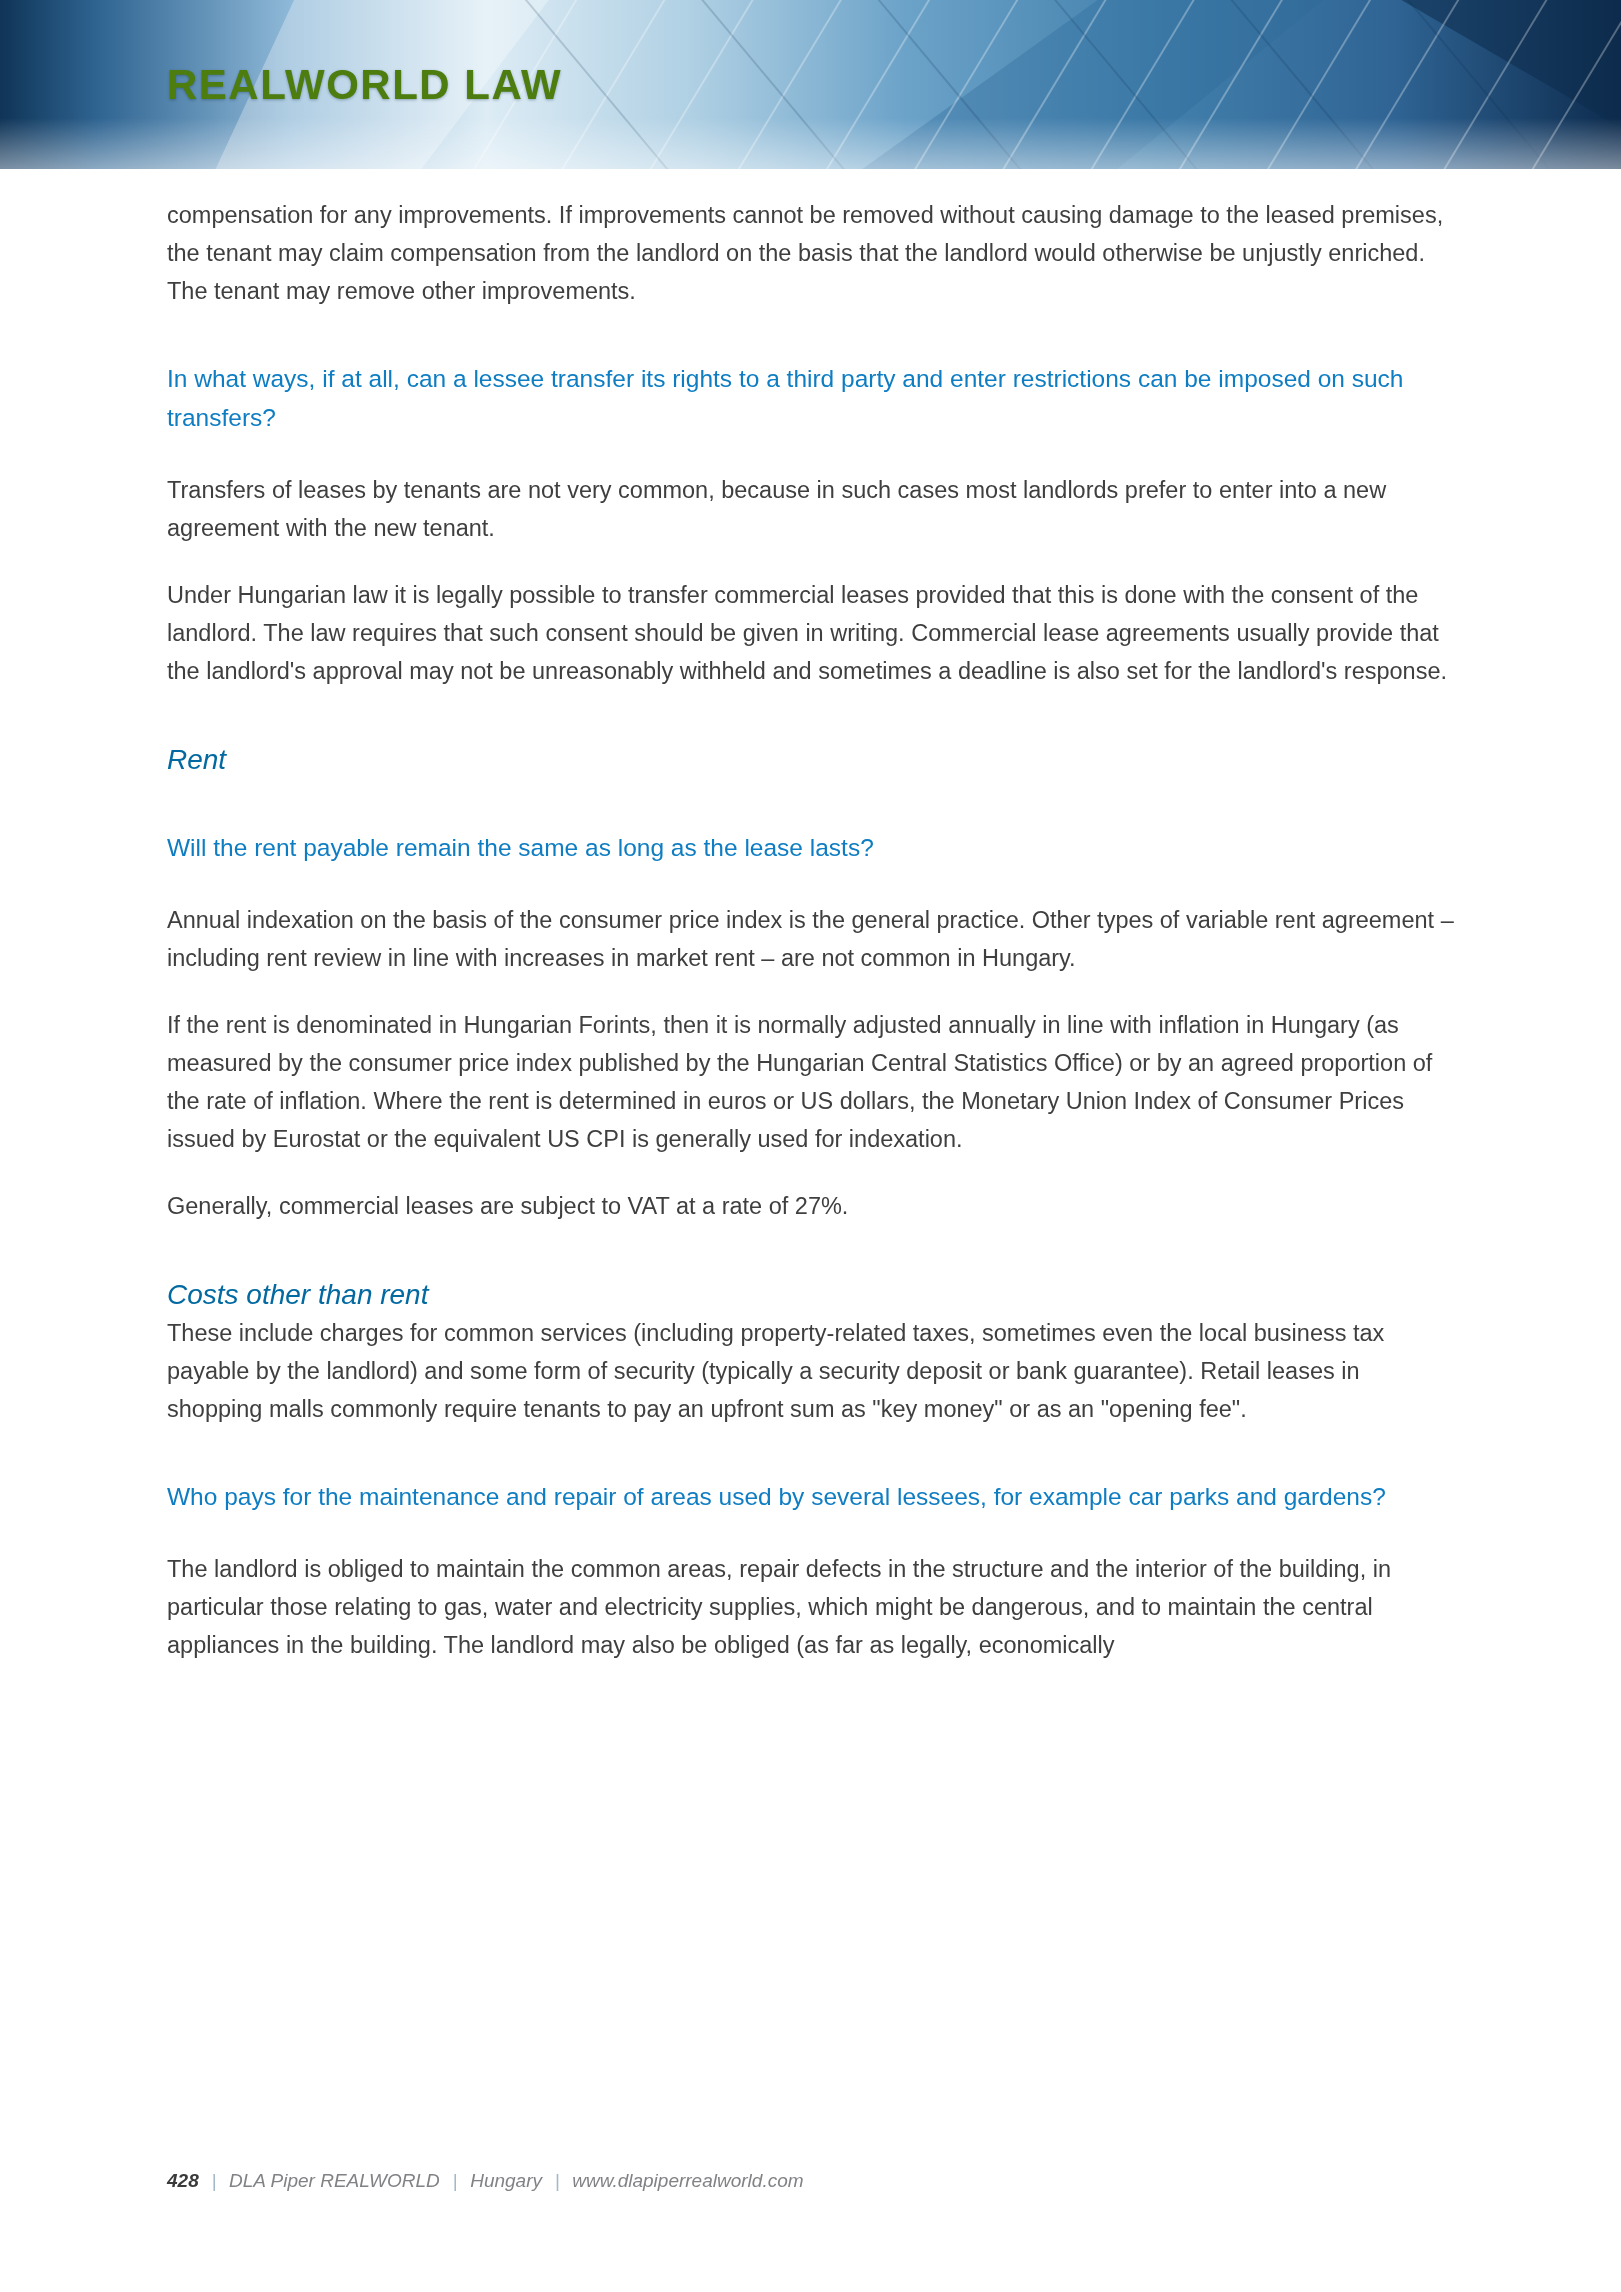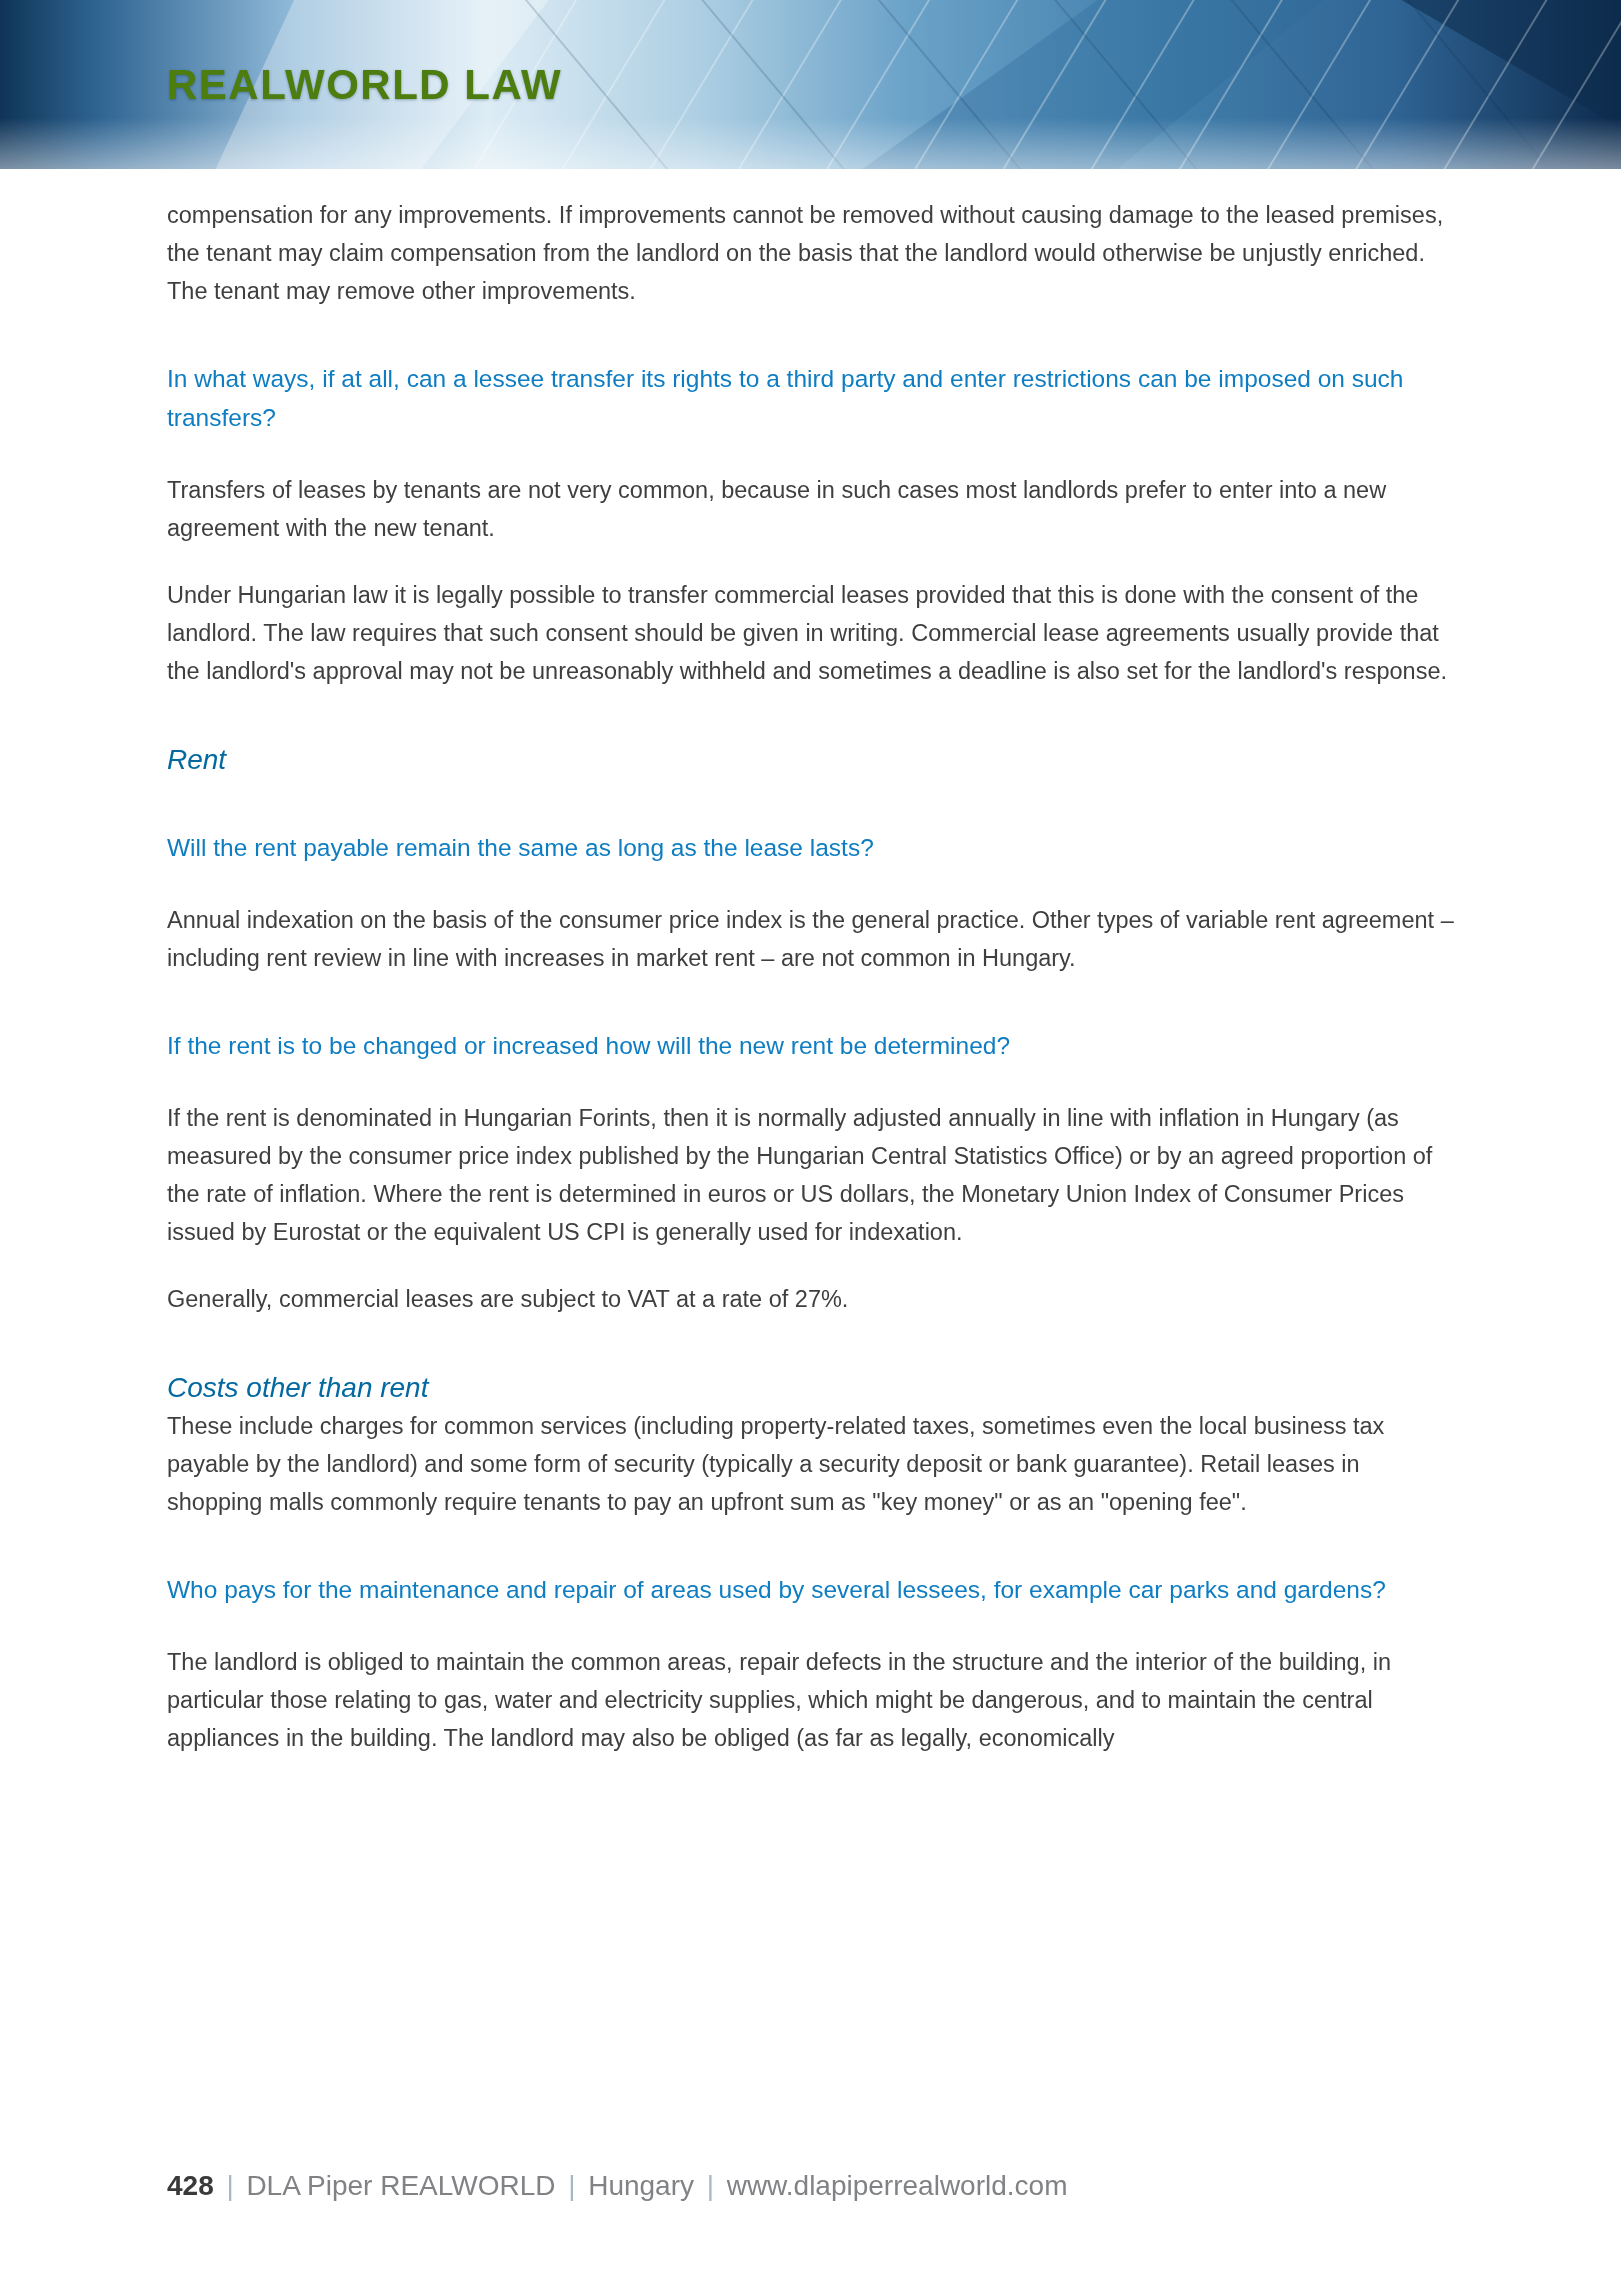--- a/index.html
+++ b/index.html
@@ -62,23 +62,24 @@
     line-height: 39px;
     font-weight: normal;
     font-style: italic;
     color: #0369a1;
     margin: 50px 0 0 0;
   }
   .footer {
     position: absolute;
     left: 167px;
     top: 2170px;
-    font-size: 28px;
+    font-size: 19px;
     color: #808285;
     white-space: nowrap;
+    font-style: italic;
   }
   .footer .page-num {
     color: #3a3a3a;
     font-weight: bold;
   }
   .footer .sep {
     color: #a3b9c9;
     margin: 0 12.7px;
     font-weight: normal;
   }
@@ -142,21 +143,20 @@
 
   <div class="content">
 
   <p class="paragraph">compensation for any improvements. If improvements cannot be removed without causing damage to the leased premises, the tenant may claim compensation from the landlord on the basis that the landlord would otherwise be unjustly enriched. The tenant may remove other improvements.</p>
       <h2 class="question-heading">In what ways, if at all, can a lessee transfer its rights to a third party and enter restrictions can be imposed on such transfers?</h2>
       <p class="paragraph">Transfers of leases by tenants are not very common, because in such cases most landlords prefer to enter into a new agreement with the new tenant.</p>
       <p class="paragraph">Under Hungarian law it is legally possible to transfer commercial leases provided that this is done with the consent of the landlord. The law requires that such consent should be given in writing. Commercial lease agreements usually provide that the landlord's approval may not be unreasonably withheld and sometimes a deadline is also set for the landlord's response.</p>
       <h3 class="section-heading">Rent</h3>
       <h2 class="question-heading">Will the rent payable remain the same as long as the lease lasts?</h2>
       <p class="paragraph">Annual indexation on the basis of the consumer price index is the general practice. Other types of variable rent agreement – including rent review in line with increases in market rent – are not common in Hungary.</p>
-      <h2 class="question-heading">If the rent is to be changed or increased how will the new rent be determined?</h2>
       <p class="paragraph">If the rent is denominated in Hungarian Forints, then it is normally adjusted annually in line with inflation in Hungary (as measured by the consumer price index published by the Hungarian Central Statistics Office) or by an agreed proportion of the rate of inflation. Where the rent is determined in euros or US dollars, the Monetary Union Index of Consumer Prices issued by Eurostat or the equivalent US CPI is generally used for indexation.</p>
       <p class="paragraph">Generally, commercial leases are subject to VAT at a rate of 27%.</p>
       <h3 class="section-heading">Costs other than rent</h3>
       <p class="paragraph">These include charges for common services (including property-related taxes, sometimes even the local business tax payable by the landlord) and some form of security (typically a security deposit or bank guarantee). Retail leases in shopping malls commonly require tenants to pay an upfront sum as "key money" or as an "opening fee".</p>
       <h2 class="question-heading">Who pays for the maintenance and repair of areas used by several lessees, for example car parks and gardens?</h2>
       <p class="paragraph">The landlord is obliged to maintain the common areas, repair defects in the structure and the interior of the building, in particular those relating to gas, water and electricity supplies, which might be dangerous, and to maintain the central appliances in the building. The landlord may also be obliged (as far as legally, economically</p>
     </div>
 
   <div class="footer">
     <span class="page-num">428</span><span class="sep">|</span><span>DLA Piper REALWORLD</span><span class="sep">|</span><span>Hungary</span><span class="sep">|</span><span>www.dlapiperrealworld.com</span>

